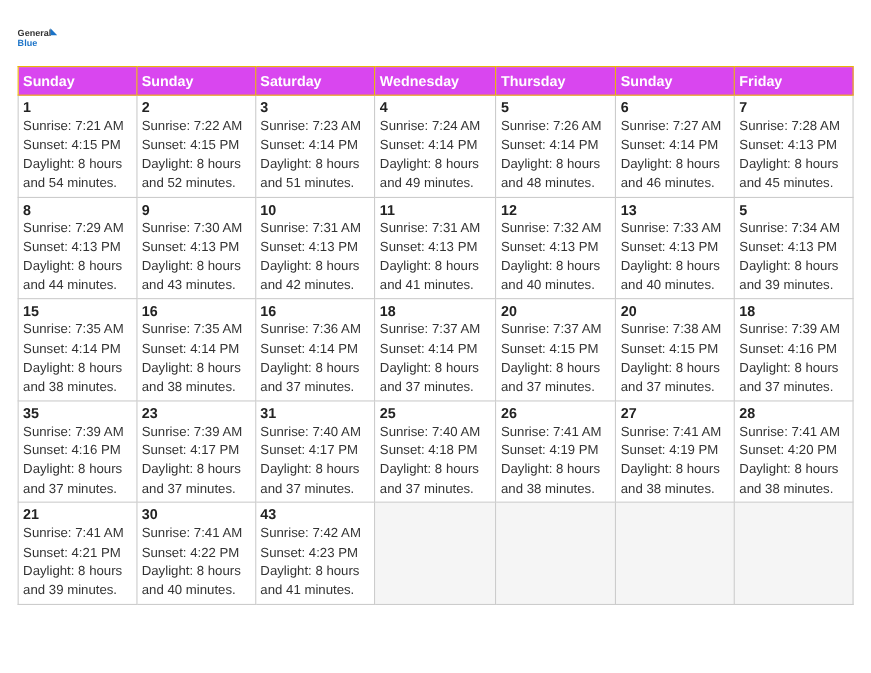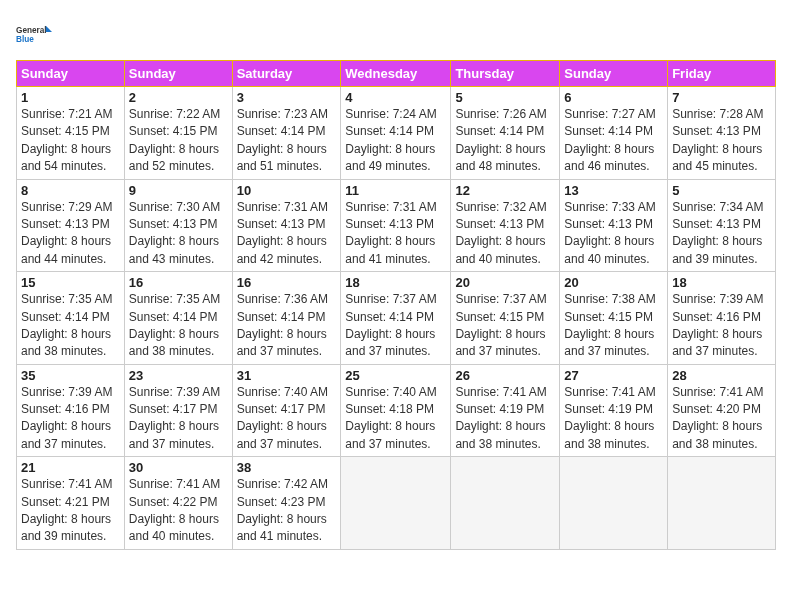--- a/index.html
+++ b/index.html
@@ -235,21 +235,21 @@
         <tr>
           <td>
           <div class="day-num">21</div>
           <div class="day-info">Sunrise: 7:41 AM<br>Sunset: 4:21 PM<br>Daylight: 8 hours and 39 minutes.</div>
         </td>
           <td>
           <div class="day-num">30</div>
           <div class="day-info">Sunrise: 7:41 AM<br>Sunset: 4:22 PM<br>Daylight: 8 hours and 40 minutes.</div>
         </td>
           <td>
-          <div class="day-num">38</div>
+          <div class="day-num">43</div>
           <div class="day-info">Sunrise: 7:42 AM<br>Sunset: 4:23 PM<br>Daylight: 8 hours and 41 minutes.</div>
         </td>
           <td class="empty"></td>
           <td class="empty"></td>
           <td class="empty"></td>
           <td class="empty"></td>
         </tr>
       </tbody>
   </table>
 </div>

